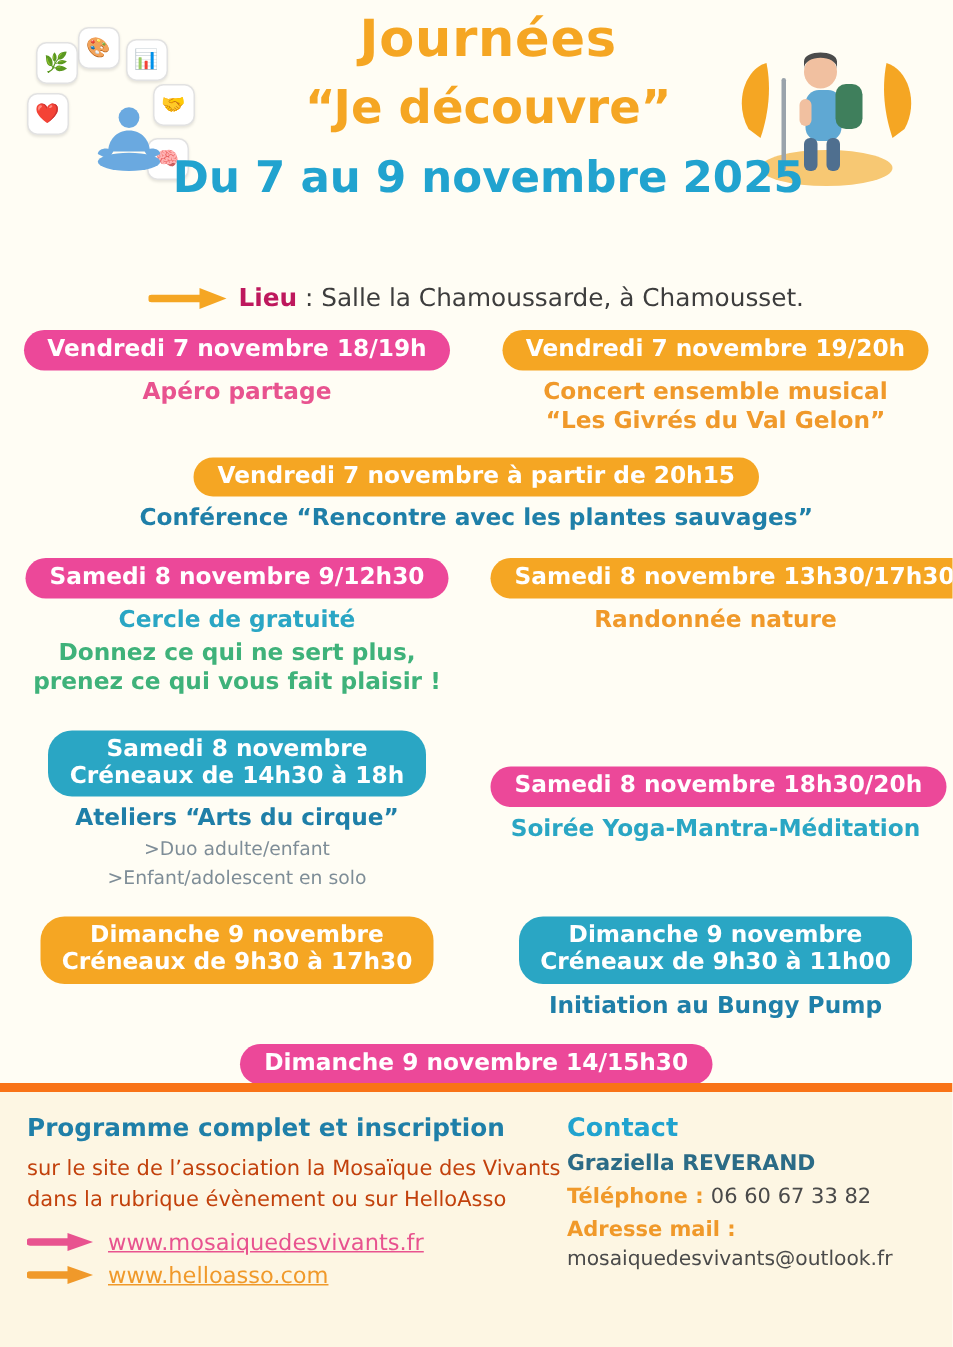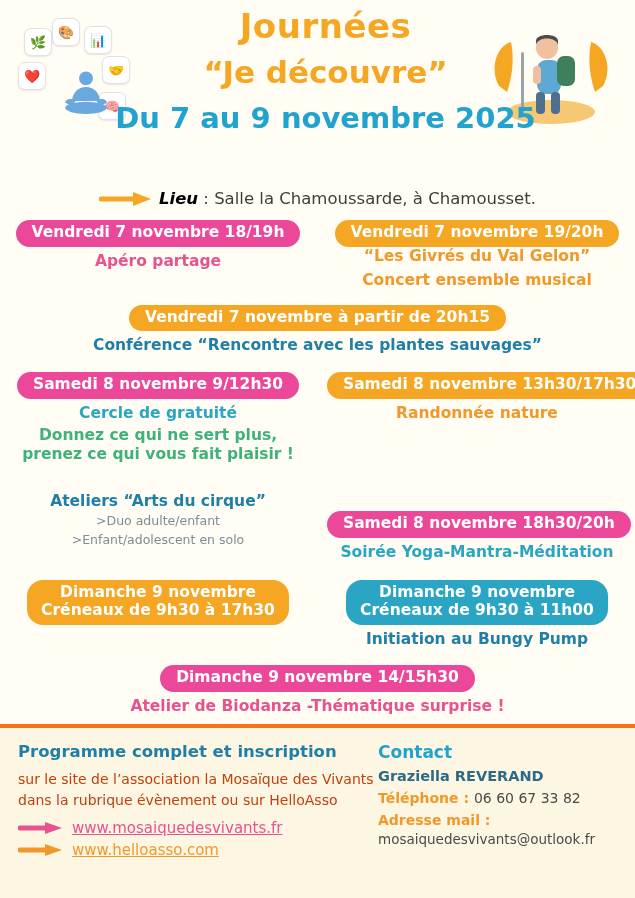--- a/index.html
+++ b/index.html
@@ -102,23 +102,22 @@
   .arrow-orange {
     width: 54px;
     height: 16px;
     flex: none;
   }
   .lieu-text {
     font-size: 16.5px;
     color: #3d3d3d;
   }
   .lieu-text b {
-    color: #000000;
-    font-weight: bold;
-    font-style: italic;
+    color: #be185d;
+    font-weight: bold;
   }
   
   .events {
     position: relative;
     margin-top: 10px;
     padding: 0 8px;
   }
   .pill {
     display: inline-block;
     border-radius: 16px;
@@ -167,21 +166,21 @@
   }
   .block-gap { margin-top: 16px; }
   
   .footer {
     position: absolute;
     left: 0;
     bottom: 0;
     width: 635px;
     height: 170px;
     background: #fdf6e3;
-    border-top: 4px solid #f97316;
+    border-top: 6px solid #f97316;
   }
   .footer-inner {
     display: flex;
     padding: 14px 18px 0 18px;
   }
   .foot-left { width: 360px; }
   .foot-right { flex: 1; text-align: left; }
   .foot-title {
     font-size: 16.5px;
     font-weight: bold;
@@ -291,22 +290,22 @@
 
   <div class="events">
 
     <div class="row2" style="margin-top:12px;">
       <div class="col col-left">
         <div class="pill pink">Vendredi 7 novembre 18/19h</div>
         <div class="ev-desc desc-pink">Apéro partage</div>
       </div>
       <div class="col col-right">
         <div class="pill orange">Vendredi 7 novembre 19/20h</div>
+        <div class="ev-desc desc-orange">Concert ensemble musical</div>
         <div class="ev-desc desc-orange" style="margin-top:0;">“Les Givrés du Val Gelon”</div>
-        <div class="ev-desc desc-orange">Concert ensemble musical</div>
       </div>
     </div>
 
     <div class="center-block">
       <div class="pill orange">Vendredi 7 novembre à partir de 20h15</div>
       <div class="ev-desc desc-blue">Conférence “Rencontre avec les plantes sauvages”</div>
     </div>
 
     <div class="row2 block-gap">
       <div class="col col-left">
@@ -316,20 +315,24 @@
         <div class="ev-desc desc-green" style="margin-top:0;">prenez ce qui vous fait plaisir !</div>
       </div>
       <div class="col col-right">
         <div class="pill orange">Samedi 8 novembre 13h30/17h30</div>
         <div class="ev-desc desc-orange">Randonnée nature</div>
       </div>
     </div>
 
     <div class="row2" style="margin-top:22px;">
       <div class="col col-left">
+        <div class="pill two-line" style="background:#2aa6c4;">
+          <span>Samedi 8 novembre</span><br>
+          <span>Créneaux de 14h30 à 18h</span>
+        </div>
         <div class="ev-desc desc-blue">Ateliers “Arts du cirque”</div>
         <div class="sub-small">&gt;Duo adulte/enfant</div>
         <div class="sub-small">&gt;Enfant/adolescent en solo</div>
       </div>
       <div class="col col-right" style="padding-top:24px;">
         <div class="pill pink">Samedi 8 novembre 18h30/20h</div>
         <div class="ev-desc desc-teal">Soirée Yoga-Mantra-Méditation</div>
       </div>
     </div>
 

